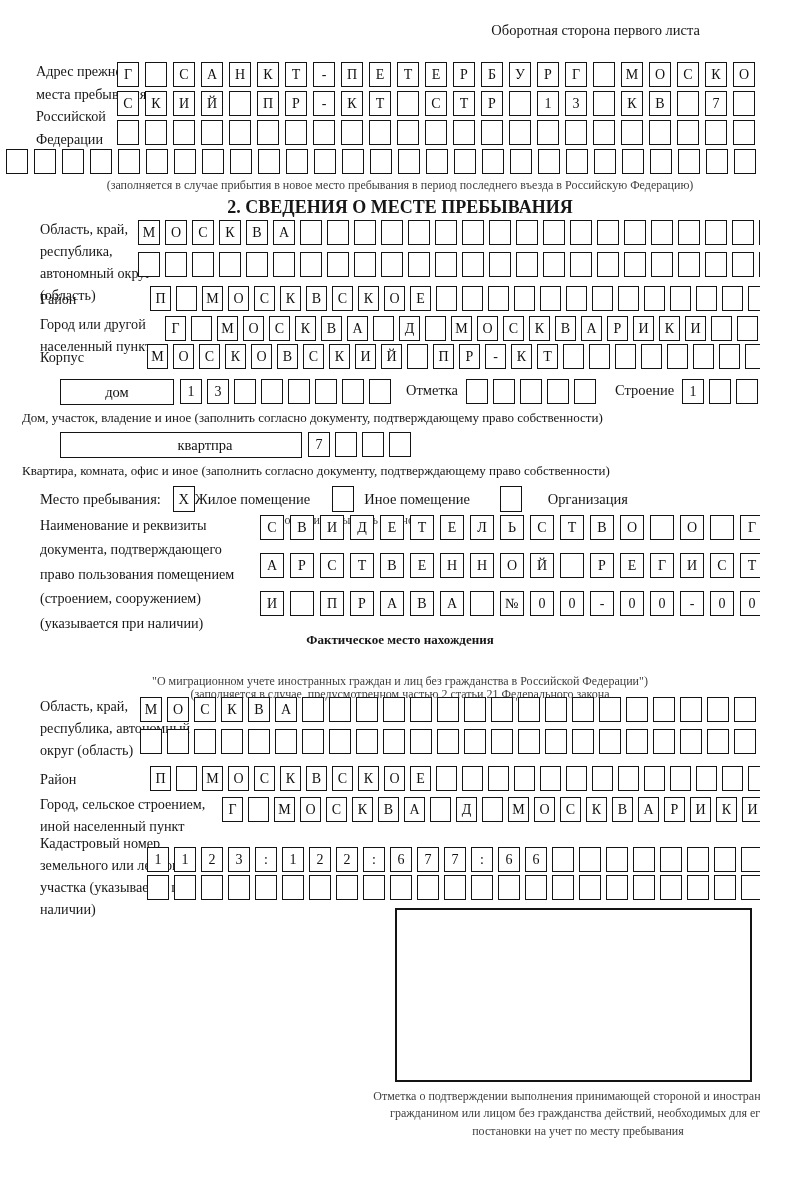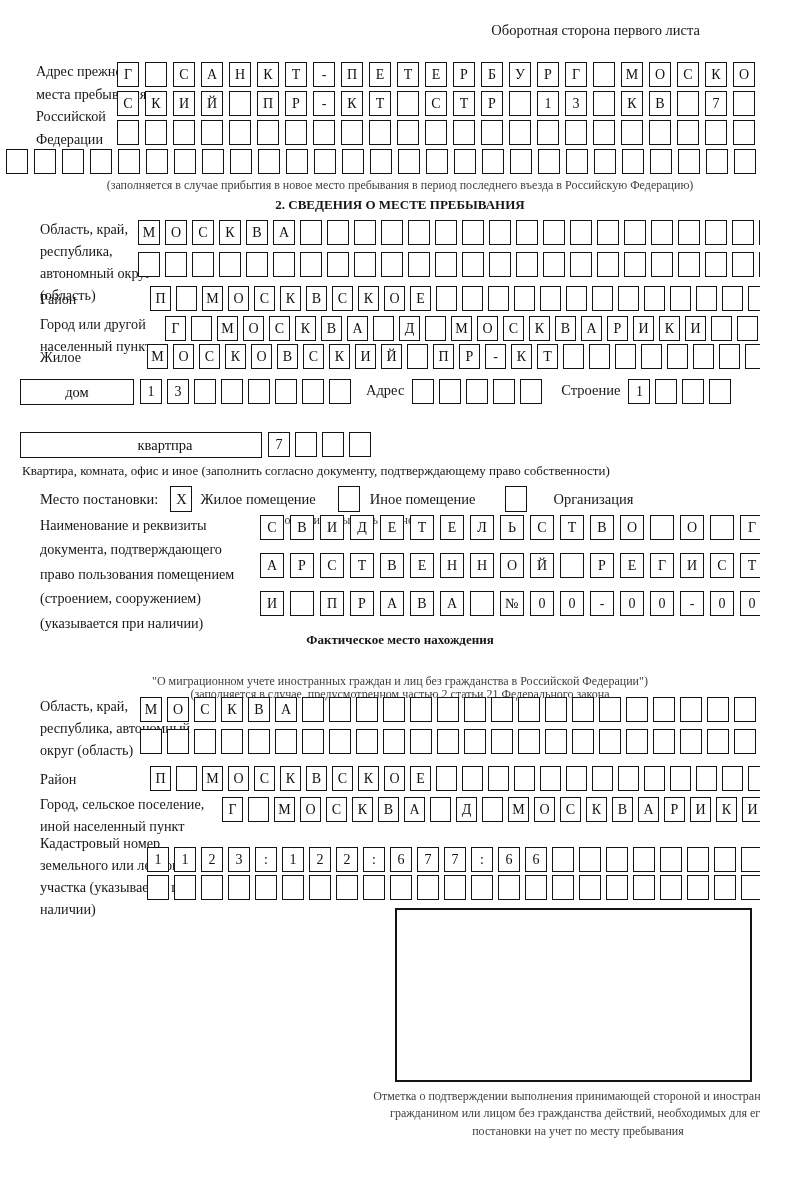--- a/index.html
+++ b/index.html
@@ -11,27 +11,27 @@
   .lbl{font-size:14.2px;line-height:1.55;color:#161616;}
   .cell-row{display:flex;align-items:flex-start;}
   .cell{
     display:inline-flex;align-items:center;justify-content:center;flex:none;
     width:22px;height:25px;border:1.6px solid #141414;margin-right:5px;
     box-sizing:border-box;font-size:14px;background:#fff;color:#111;
   }
   .row-p28 .cell{width:22px;margin-right:6px;}
   .row-p26 .cell{width:21px;margin-right:5px;}
   .row-p30 .cell{width:24px;margin-right:6px;}
-  .title{font-weight:bold;font-size:13px;text-align:center;width:800px;color:#161616;}
+  .title{font-weight:bold;font-size:18px;text-align:center;width:800px;color:#161616;}
   .caption{font-size:12px;text-align:center;width:800px;color:#404040;}
   .caption-left{font-size:13px;color:#161616;}
   .wide-box{
     display:inline-flex;align-items:center;justify-content:center;flex:none;
     height:26px;border:1.6px solid #141414;box-sizing:border-box;
-    font-size:14.5px;background:#fff;margin-right:6px;
+    font-size:14.5px;background:#fff;margin-right:6px;margin-left:40px;
   }
   .chk{
     display:inline-flex;align-items:center;justify-content:center;flex:none;
     width:22px;height:26px;border:1.6px solid #141414;box-sizing:border-box;
     font-size:14.5px;background:#fff;
   }
   .inline-lbl{font-size:14.5px;color:#161616;white-space:nowrap;}
   .stamp-box{border:2px solid #141414;background:#fff;box-sizing:border-box;}
   .hdr{font-size:14.5px;color:#161616;}
 </style>
@@ -258,21 +258,21 @@
       <span class="cell">А</span>
       <span class="cell">Р</span>
       <span class="cell">И</span>
       <span class="cell">К</span>
       <span class="cell">И</span>
       <span class="cell"></span>
       <span class="cell"></span>
       <span class="cell"></span>
     </div>
 
-  <div class="abs lbl" style="top:346px;left:40px;">Жилое</div>
+  <div class="abs lbl" style="top:346px;left:40px;">Корпус</div>
   <div class="abs cell-row row-p26" style="top:344px;left:147px;">
       <span class="cell">М</span>
       <span class="cell">О</span>
       <span class="cell">С</span>
       <span class="cell">К</span>
       <span class="cell">О</span>
       <span class="cell">В</span>
       <span class="cell">С</span>
       <span class="cell">К</span>
       <span class="cell">И</span>
@@ -298,52 +298,53 @@
     <span class="cell-row">
         <span class="cell">1</span>
         <span class="cell">3</span>
         <span class="cell"></span>
         <span class="cell"></span>
         <span class="cell"></span>
         <span class="cell"></span>
         <span class="cell"></span>
         <span class="cell"></span>
       </span>
-    <span class="inline-lbl" style="margin:3px 8px 0 10px;">Адрес</span>
+    <span class="inline-lbl" style="margin:3px 8px 0 10px;">Отметка</span>
     <span class="cell-row">
         <span class="cell"></span>
         <span class="cell"></span>
         <span class="cell"></span>
         <span class="cell"></span>
         <span class="cell"></span>
       </span>
     <span class="inline-lbl" style="margin:3px 8px 0 14px;">Строение</span>
     <span class="cell-row">
         <span class="cell">1</span>
         <span class="cell"></span>
         <span class="cell"></span>
         <span class="cell"></span>
       </span>
   </div>
+  <div class="abs caption-left" style="top:410px;left:22px;">Дом, участок, владение и иное (заполнить согласно документу, подтверждающему право собственности)</div>
 
   <div class="abs cell-row" style="top:432px;left:20px;">
     <span class="wide-box" style="width:242px;padding-left:48px;">квартпра</span>
     <span class="cell-row">
         <span class="cell">7</span>
         <span class="cell"></span>
         <span class="cell"></span>
         <span class="cell"></span>
       </span>
   </div>
   <div class="abs caption-left" style="top:463px;left:22px;">Квартира, комната, офис и иное (заполнить согласно документу, подтверждающему право собственности)</div>
 
   <div class="abs cell-row" style="top:486px;left:40px;align-items:center;">
-    <span class="inline-lbl">Место постановки:</span>
+    <span class="inline-lbl">Место пребывания:</span>
     <span class="chk" style="margin-left:12px;">X</span>
-    <span class="inline-lbl" style="margin-left:8px;">Жилое помещение</span>
+    <span class="inline-lbl" style="margin-left:0;">Жилое помещение</span>
     <span class="chk" style="margin-left:22px;"></span>
     <span class="inline-lbl" style="margin-left:10px;text-align:right;">Иное помещение</span>
     <span class="chk" style="margin-left:30px;"></span>
     <span class="inline-lbl" style="margin-left:26px;">Организация</span>
   </div>
   <div class="abs caption" style="top:513px;left:-55px;">(Необходимо выбрать нужное)</div>
 
   <div class="abs lbl" style="top:513px;left:40px;width:205px;line-height:1.72;">Наименование и реквизиты документа, подтверждающего право пользования помещением (строением, сооружением) (указывается при наличии)</div>
   <div class="abs cell-row row-p30" style="top:515px;left:160px;padding-left:100px;">
       <span class="cell">С</span>
@@ -485,21 +486,21 @@
       <span class="cell"></span>
       <span class="cell"></span>
       <span class="cell"></span>
       <span class="cell"></span>
       <span class="cell"></span>
       <span class="cell"></span>
       <span class="cell"></span>
       <span class="cell"></span>
     </div>
 
-  <div class="abs lbl" style="top:793px;left:40px;width:184px;">Город, сельское поселение, иной населенный пункт</div>
+  <div class="abs lbl" style="top:793px;left:40px;width:184px;">Город, сельское строением, иной населенный пункт</div>
   <div class="abs cell-row row-p26" style="top:797px;left:222px;">
       <span class="cell">Г</span>
       <span class="cell"></span>
       <span class="cell">М</span>
       <span class="cell">О</span>
       <span class="cell">С</span>
       <span class="cell">К</span>
       <span class="cell">В</span>
       <span class="cell">А</span>
       <span class="cell"></span>

